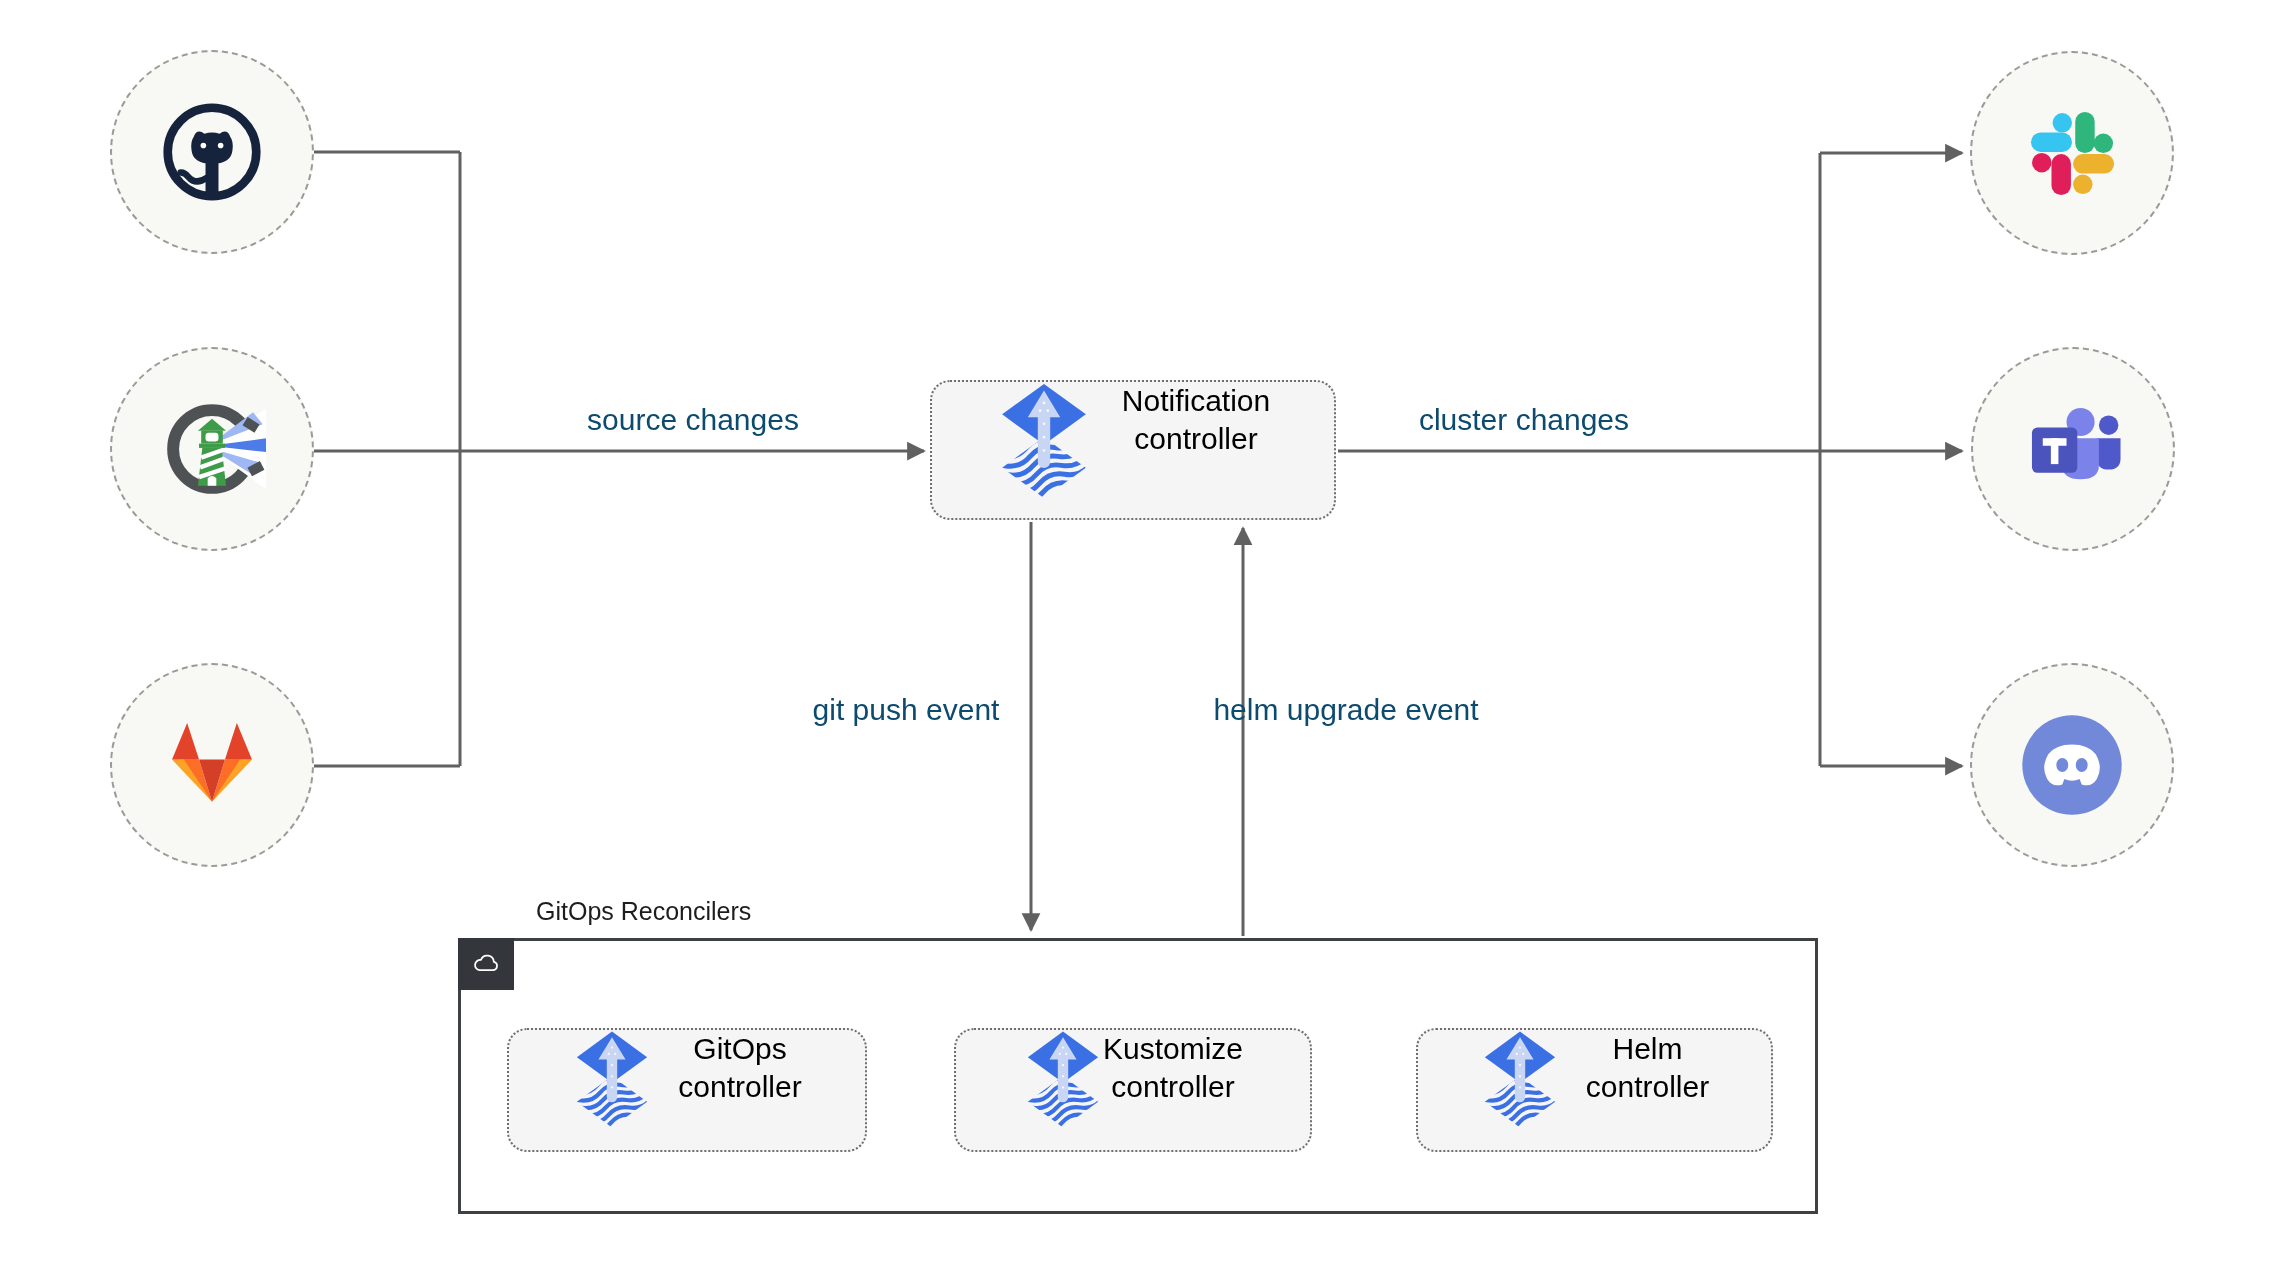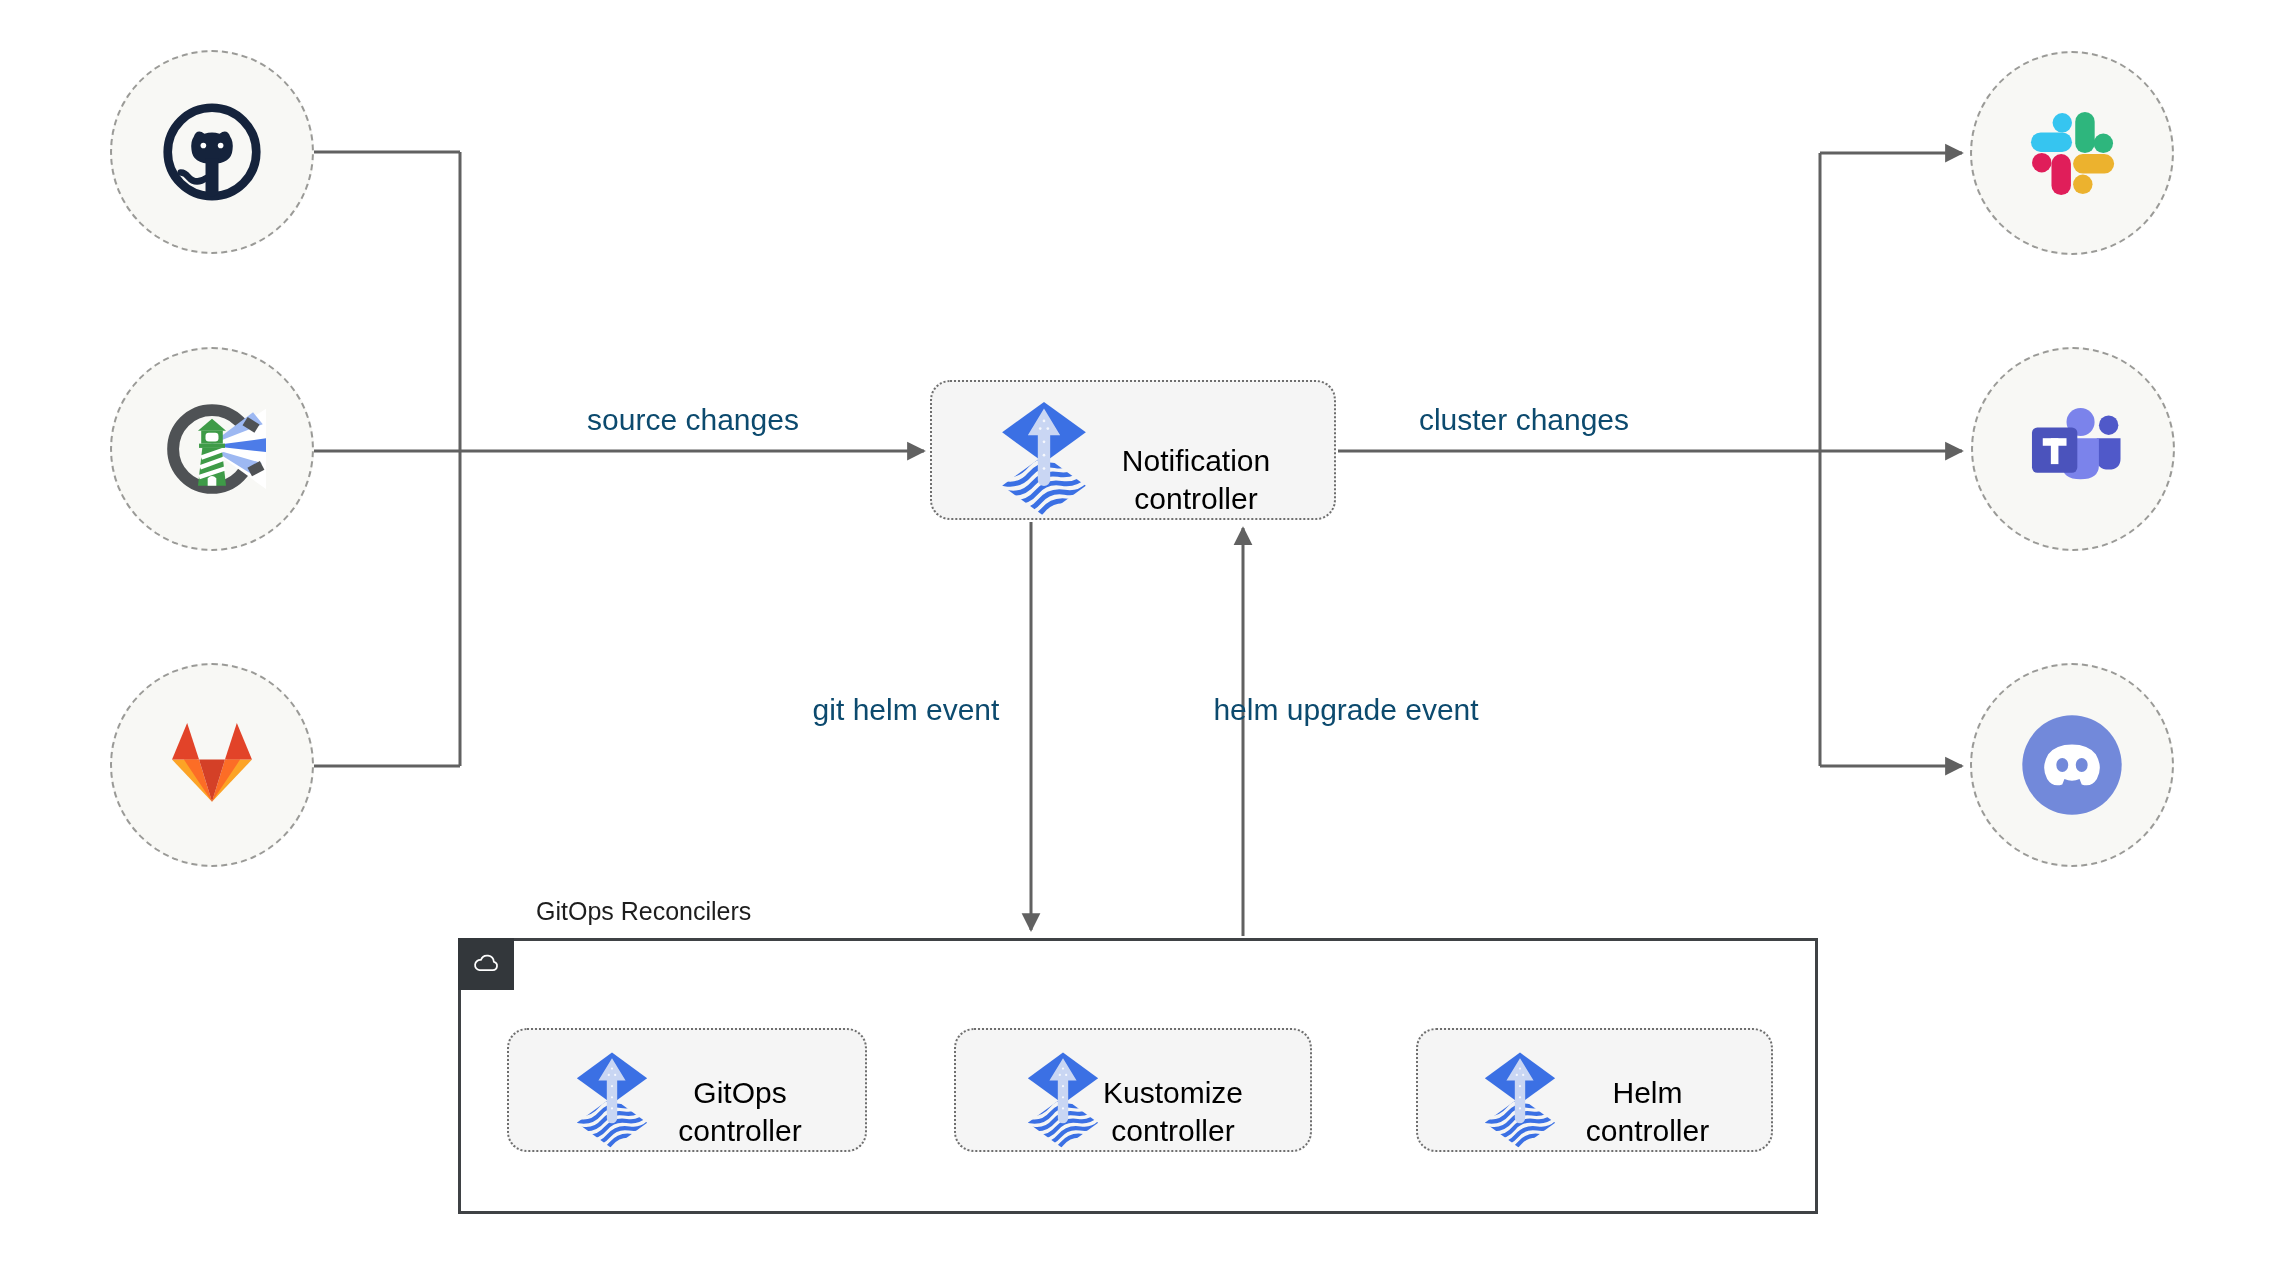--- a/index.html
+++ b/index.html
@@ -4,21 +4,21 @@
 <style>
   html,body{margin:0;padding:0;background:#ffffff;}
   #canvas{position:relative;width:2292px;height:1284px;background:#ffffff;overflow:hidden;
           font-family:"Liberation Sans",sans-serif;}
   .connectors{position:absolute;left:0;top:0;z-index:1;}
   .circle-node{position:absolute;width:204px;height:204px;border-radius:50%;
     background:#F8F8F5;border:2px dashed #9a9a97;display:flex;align-items:center;
     justify-content:center;box-sizing:border-box;z-index:2;}
   .circle-node svg{width:108px;height:108px;}
   .ctl-box{position:absolute;background:#F5F5F5;border:2px dotted #6e6e6e;border-radius:20px;
-    display:flex;align-items:flex-end;justify-content:center;box-sizing:border-box;z-index:2;}
+    display:flex;align-items:flex-start;justify-content:center;box-sizing:border-box;z-index:2;}
   .ctl-box .flux{flex:0 0 auto;}
   .ctl-label{font-size:30px;line-height:38px;color:#000;text-align:center;}
   .edge-label{position:absolute;transform:translate(-50%,-50%);font-size:30px;color:#0c4a6e;
     white-space:nowrap;z-index:3;}
   .group-box{position:absolute;left:458px;top:938px;width:1360px;height:276px;
     border:3px solid #3F4245;background:#ffffff;box-sizing:border-box;z-index:1;}
   .group-badge{position:absolute;left:458px;top:938px;width:56px;height:52px;background:#33373B;
     display:flex;align-items:center;justify-content:center;z-index:2;}
   .group-badge svg{width:34px;height:30px;}
   .group-label{position:absolute;left:536px;top:911px;transform:translateY(-50%);
@@ -163,21 +163,21 @@
       <use href="#flux"></use>
     </svg>
     <div class="ctl-label">
       <div>Notification</div>
       <div>controller</div>
     </div>
   </div>
 
   <div class="edge-label" style="left:693px;top:420px">source changes</div>
   <div class="edge-label" style="left:1524px;top:420px">cluster changes</div>
-  <div class="edge-label" style="left:906px;top:710px">git helm event</div>
+  <div class="edge-label" style="left:906px;top:710px">git push event</div>
   <div class="edge-label" style="left:1346px;top:710px">helm upgrade event</div>
 
   <div class="group-box"></div>
   <div class="group-badge">
     <svg viewBox="0 0 48 44">
       <path d="M14.5 31 h19.5 a6.2 6.2 0 0 0 1.5 -12.2 a9.8 9.8 0 0 0 -19 -2.7 A7 7 0 0 0 14.5 31 Z" fill="none" stroke="#ffffff" stroke-width="2.6" stroke-linejoin="round"></path>
     </svg>
   </div>
   <div class="group-label">GitOps Reconcilers</div>
 

